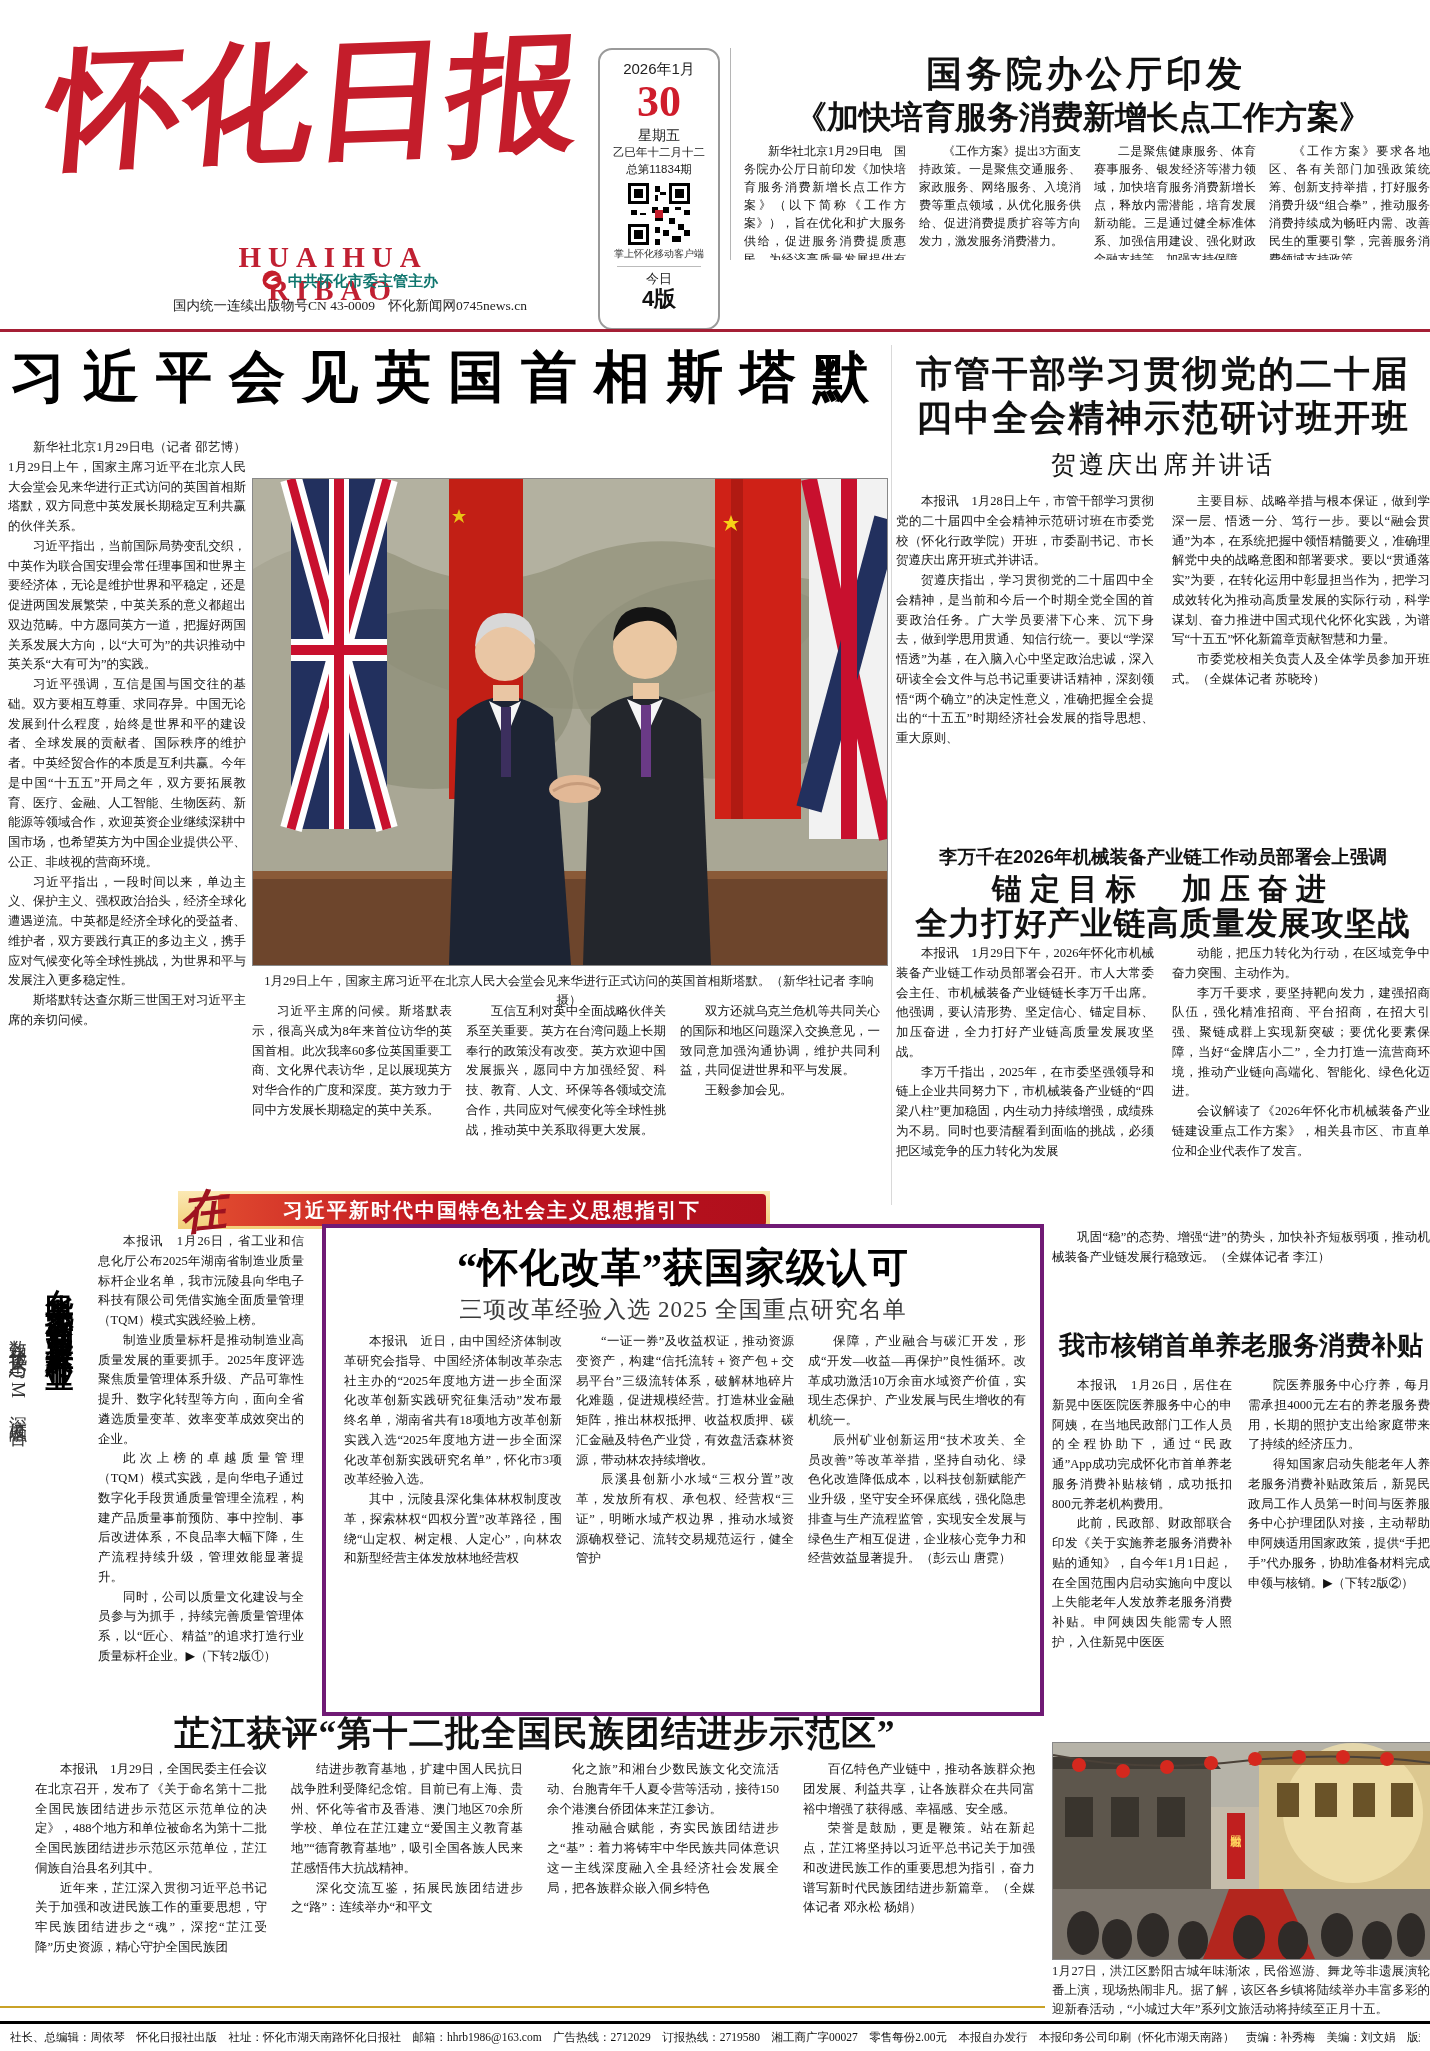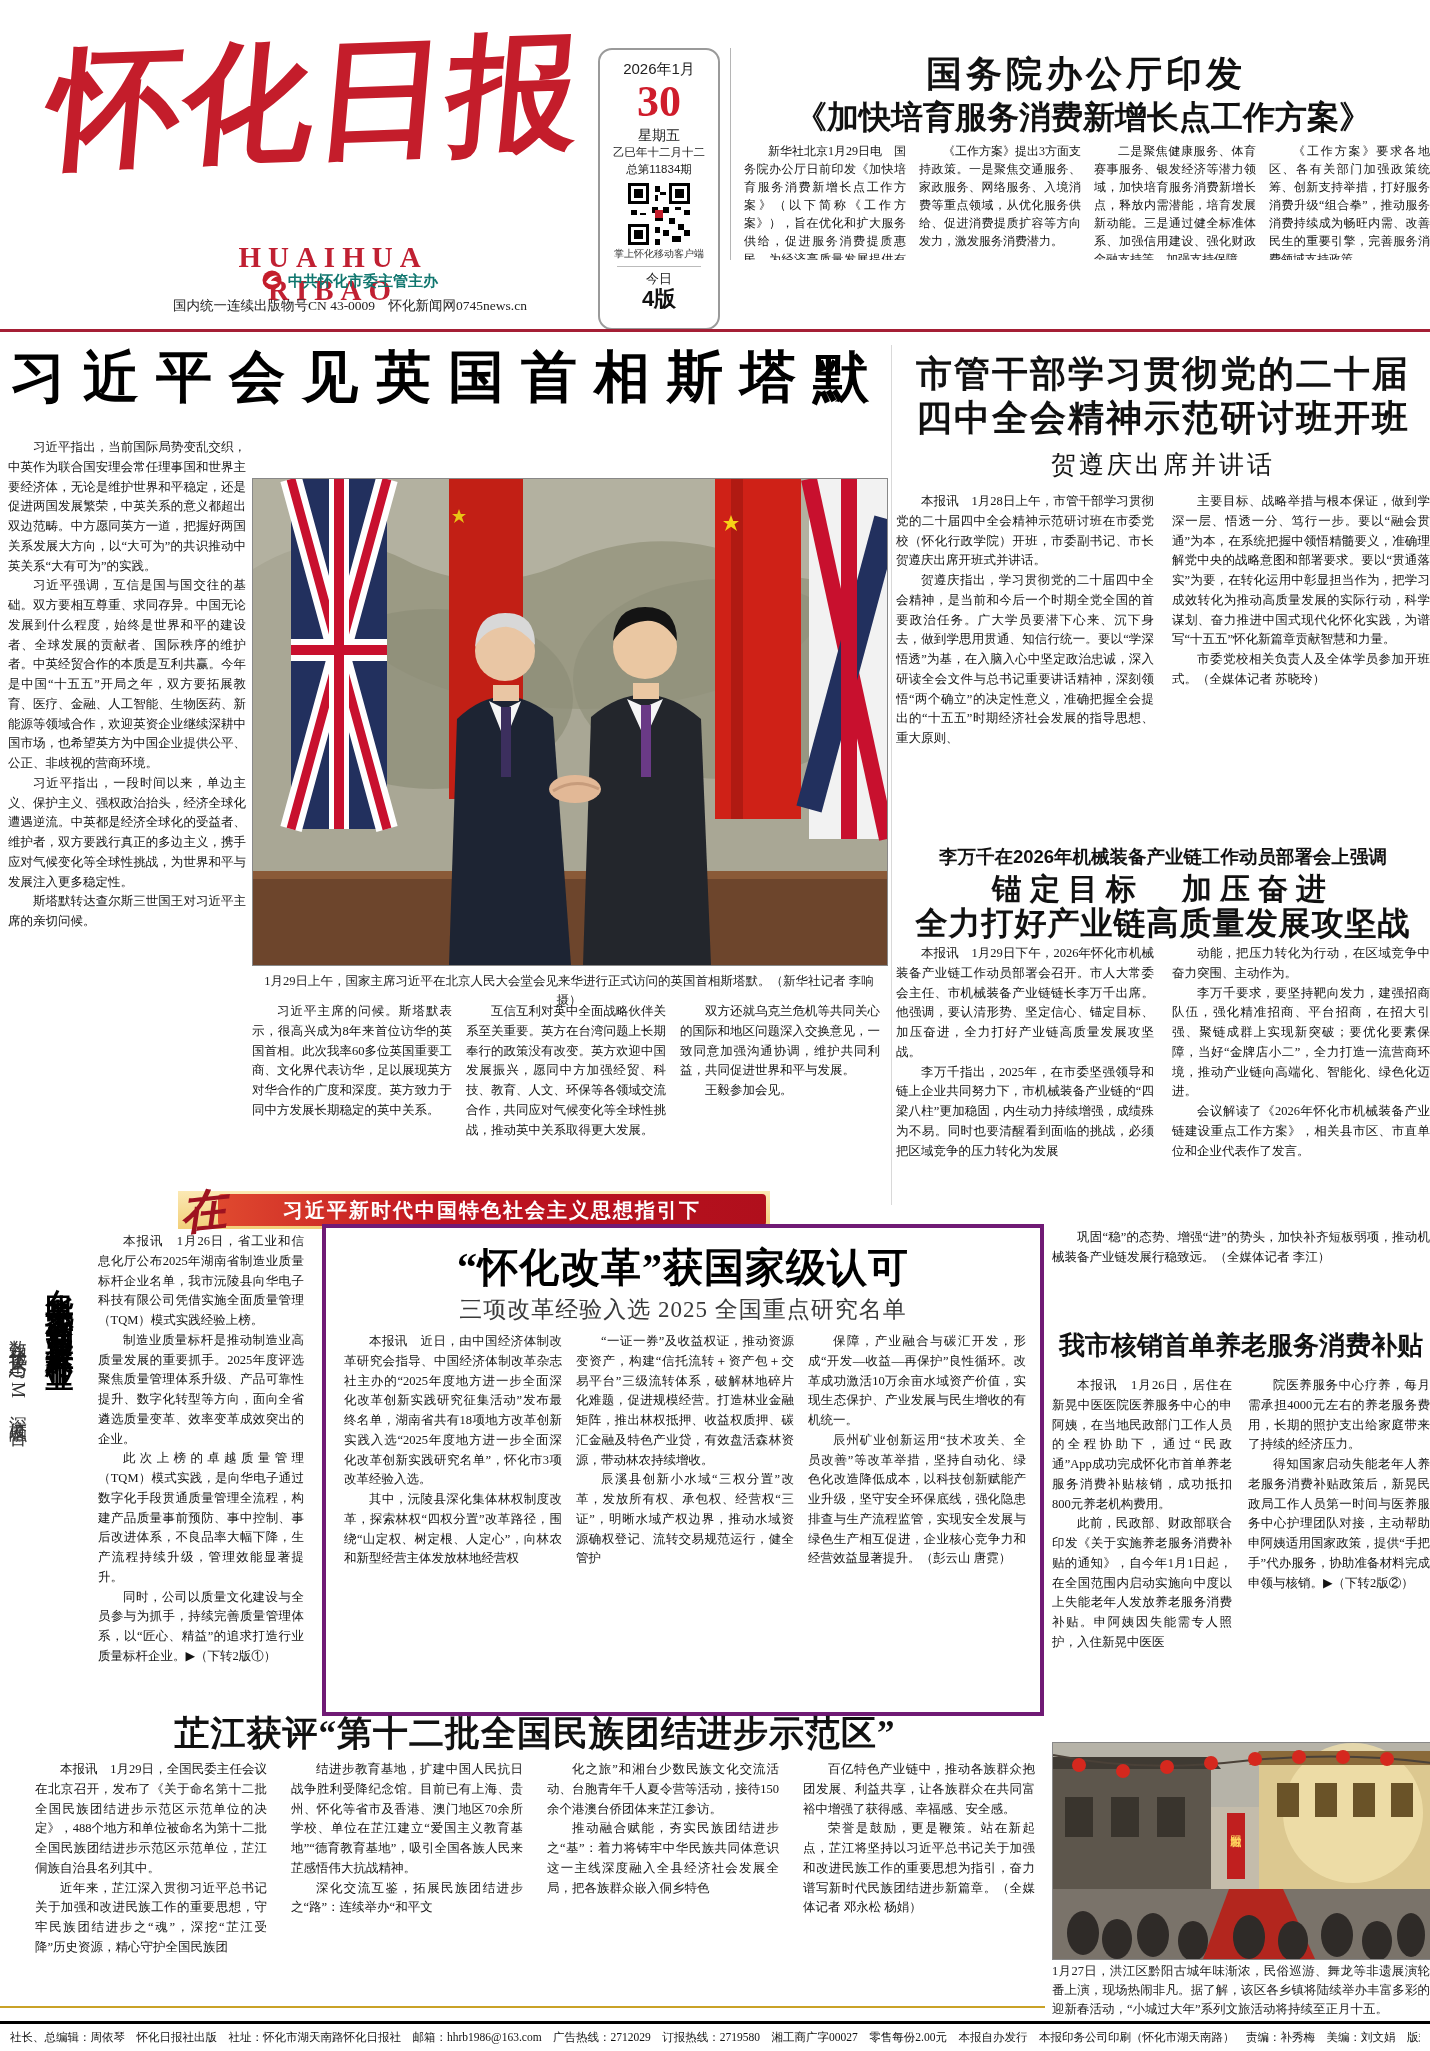--- a/index.html
+++ b/index.html
@@ -117,20 +117,21 @@
       <p class="para">二是聚焦健康服务、体育赛事服务、银发经济等潜力领域，加快培育服务消费新增长点，释放内需潜能，培育发展新动能。三是通过健全标准体系、加强信用建设、强化财政金融支持等，加强支持保障。</p>
     </div>
   <div class="abs bodycol smallcol" style="left:1269px;top:142px;width:161px;height:118px;">
       <p class="para">《工作方案》要求各地区、各有关部门加强政策统筹、创新支持举措，打好服务消费升级“组合拳”，推动服务消费持续成为畅旺内需、改善民生的重要引擎，完善服务消费领域支持政策。</p>
     </div>
 
   <div class="abs red-rule"></div>
 
   <div class="abs xi-headline">习近平会见英国首相斯塔默</div>
   <div class="abs bodycol" style="left:8px;top:438px;width:238px;height:752px;">
+      <p class="para">新华社北京1月29日电（记者 邵艺博）1月29日上午，国家主席习近平在北京人民大会堂会见来华进行正式访问的英国首相斯塔默，双方同意中英发展长期稳定互利共赢的伙伴关系。</p>
       <p class="para">习近平指出，当前国际局势变乱交织，中英作为联合国安理会常任理事国和世界主要经济体，无论是维护世界和平稳定，还是促进两国发展繁荣，中英关系的意义都超出双边范畴。中方愿同英方一道，把握好两国关系发展大方向，以“大可为”的共识推动中英关系“大有可为”的实践。</p>
       <p class="para">习近平强调，互信是国与国交往的基础。双方要相互尊重、求同存异。中国无论发展到什么程度，始终是世界和平的建设者、全球发展的贡献者、国际秩序的维护者。中英经贸合作的本质是互利共赢。今年是中国“十五五”开局之年，双方要拓展教育、医疗、金融、人工智能、生物医药、新能源等领域合作，欢迎英资企业继续深耕中国市场，也希望英方为中国企业提供公平、公正、非歧视的营商环境。</p>
       <p class="para">习近平指出，一段时间以来，单边主义、保护主义、强权政治抬头，经济全球化遭遇逆流。中英都是经济全球化的受益者、维护者，双方要践行真正的多边主义，携手应对气候变化等全球性挑战，为世界和平与发展注入更多稳定性。</p>
       <p class="para">斯塔默转达查尔斯三世国王对习近平主席的亲切问候。</p>
     </div>
 
   <div class="abs photo-frame" style="left:252px;top:478px;width:634px;height:486px;">
     <svg width="634" height="486" viewBox="0 0 634 486">
       <rect width="634" height="486" fill="#a9a795"></rect>
       <ellipse cx="330" cy="120" rx="240" ry="110" fill="#97977f" opacity="0.8"></ellipse>

